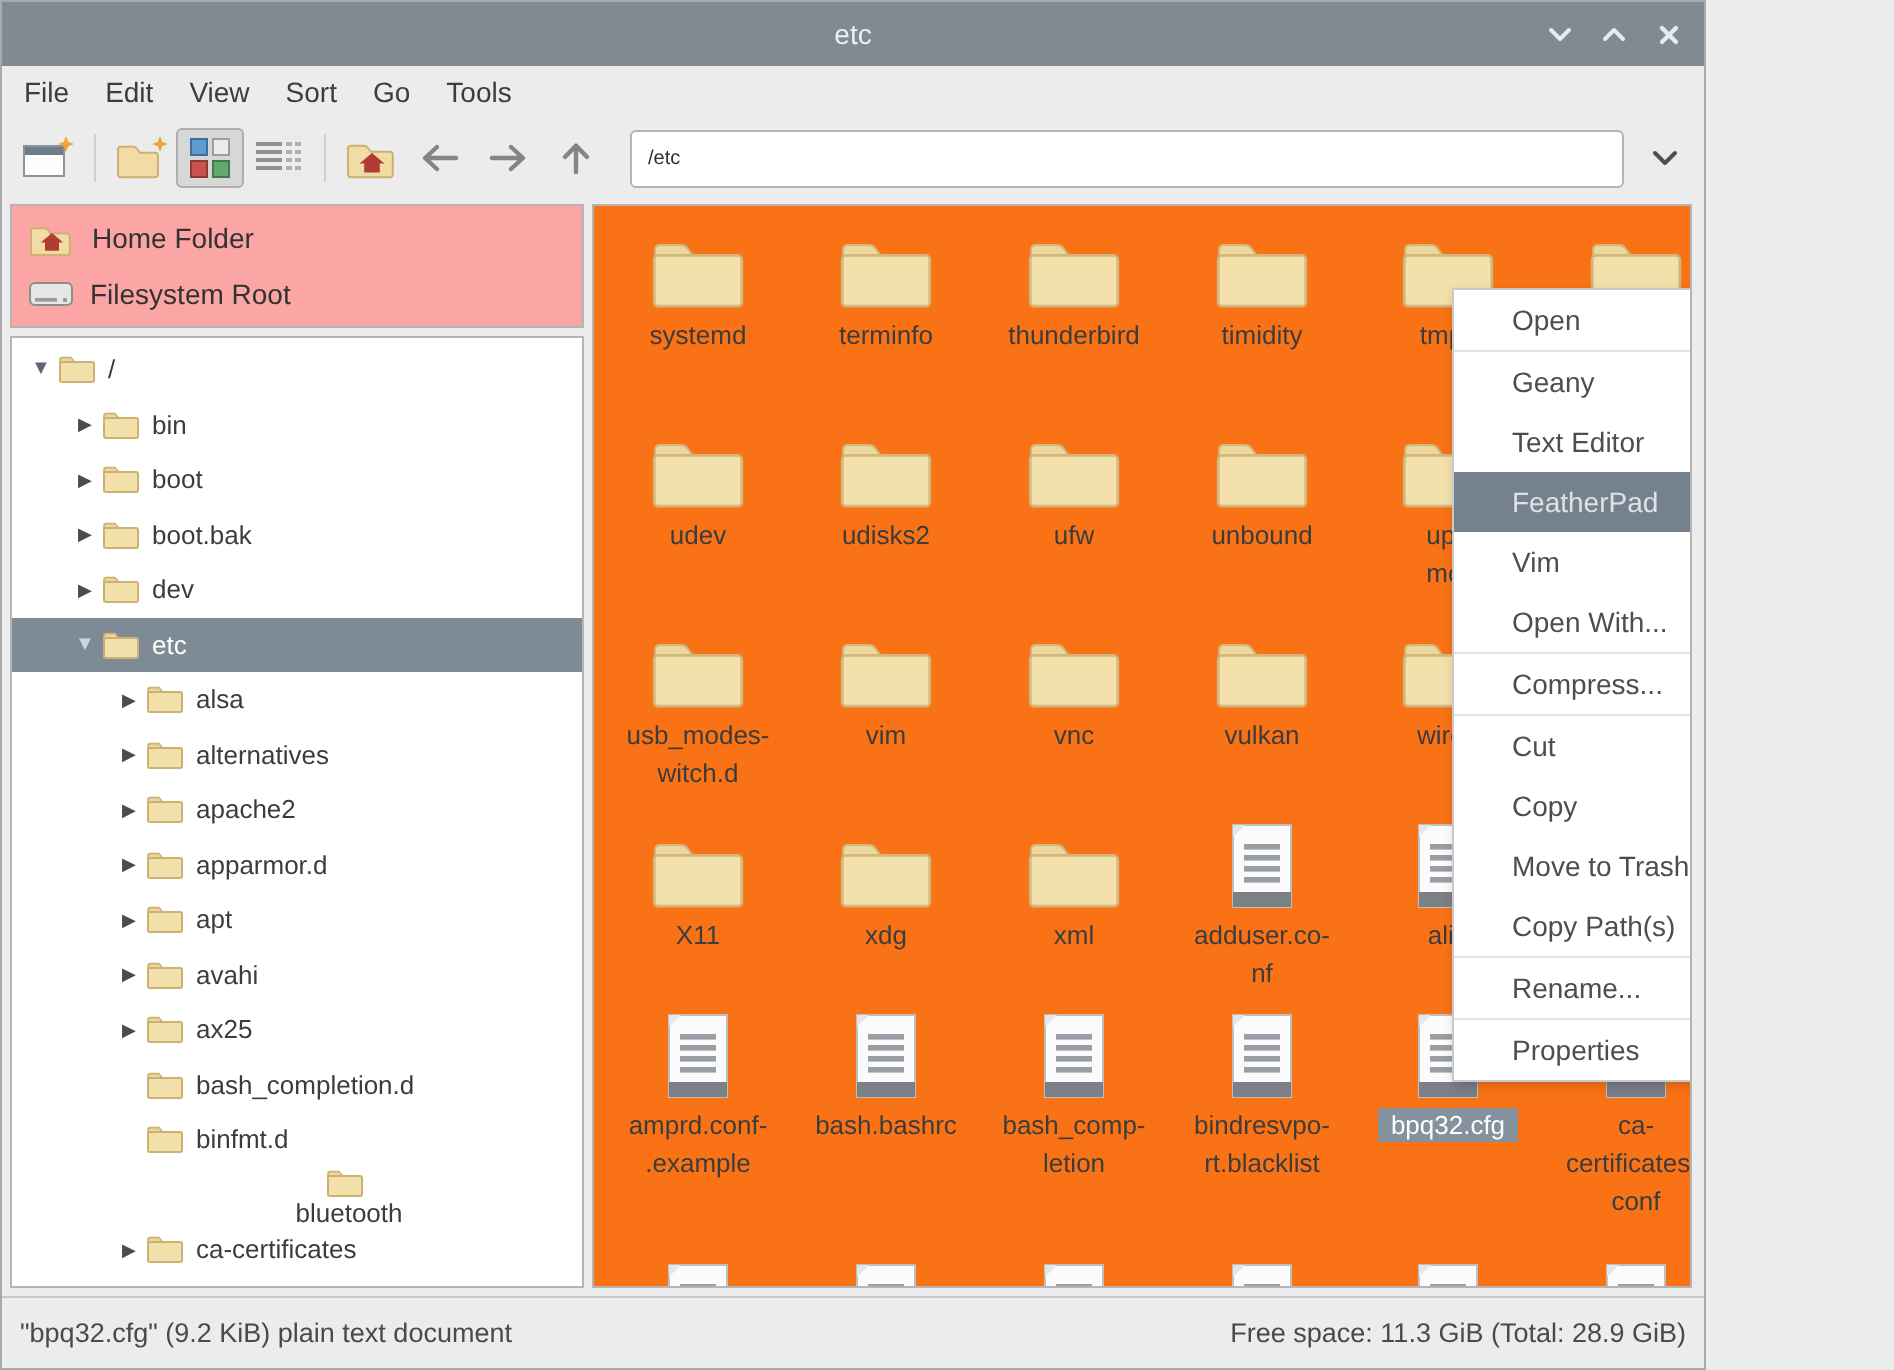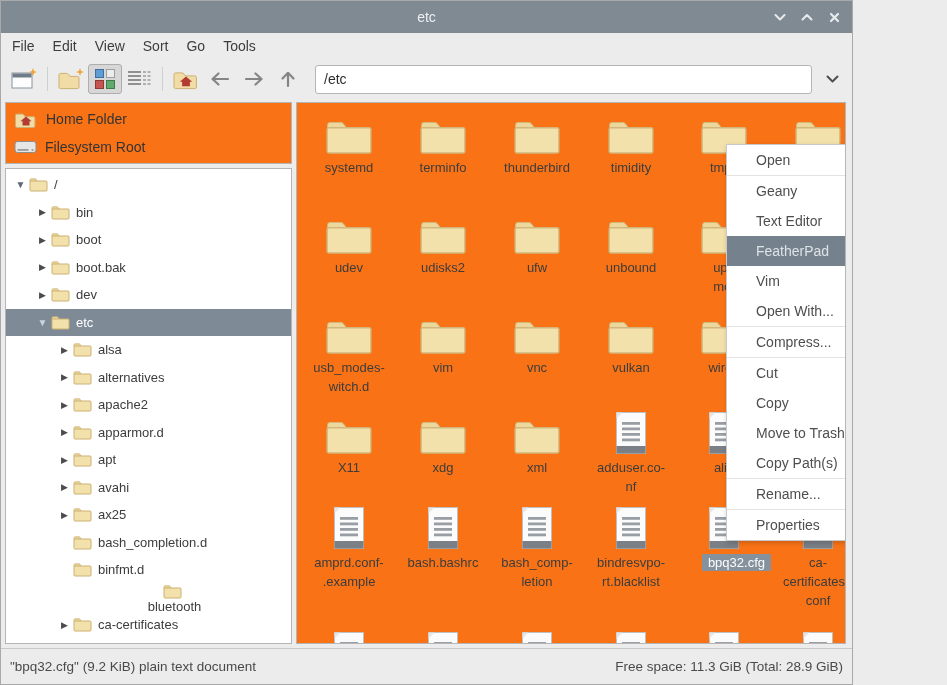--- a/index.html
+++ b/index.html
@@ -19,28 +19,28 @@
   .menubar { height:27px; background:#ececec; display:flex; align-items:center; padding-left:2px; flex:none; }
   .mitem { padding:0 9px; font-size:14px; color:#3d3d3d; line-height:27px; }
 
   
   .toolbar { height:38px; background:#ececec; display:flex; align-items:center; padding:0 8px 0 6px; flex:none; }
   .tbtn { width:34px; height:30px; display:flex; align-items:center; justify-content:center;
           border:1px solid transparent; border-radius:3px; flex:none; }
   .tbtn.active { background:#d7d7d7; border-color:#aeaeae; }
   .tsep { width:1px; height:24px; background:#cfcfcf; margin:0 6px; flex:none; }
   .pathbar { flex:1; height:29px; margin:0 8px 0 10px; border:1px solid #b5b5b5; border-radius:3px;
-             background:#fff; font-family:"Liberation Sans",sans-serif; font-size:14px; color:#2e2e2e;
+             background:#fff; font-family:"Liberation Sans",sans-serif; font-size:10px; color:#2e2e2e;
              padding:0 8px; outline:none; }
   .path-drop { width:24px; height:30px; display:flex; align-items:center; justify-content:center; flex:none; }
 
   
   .content { flex:1; display:flex; padding:4px 6px 4px 4px; min-height:0; }
   .sidebar { width:287px; flex:none; display:flex; flex-direction:column; margin-right:4px; }
-  .places-box { background:#f97316; border:1px solid #b5b5b5; padding:2px 0; flex:none; }
+  .places-box { background:#fca5a5; border:1px solid #b5b5b5; padding:2px 0; flex:none; }
   .prow { height:28px; display:flex; align-items:center; padding-left:8px; font-size:14px; color:#333; }
   .prow .picon { margin-right:8px; display:flex; }
   .tree-box { background:#fff; border:1px solid #b5b5b5; margin-top:4px; flex:1; overflow:hidden; padding-top:2px; }
   .trow { height:27.5px; display:flex; align-items:center; font-size:13px; color:#3c3c3c; white-space:nowrap; }
   .trow .arrow { width:13px; text-align:center; font-size:9px; color:#4c4c4c; flex:none; }
   .trow.expanded .arrow { font-size:10px; color:#5d6874; }
   .trow .ticon { margin:0 6px 0 2px; display:flex; flex:none; }
   .trow.selected { background:var(--sel,#7e8b97); color:#fff; }
   .trow.selected .arrow { color:#ccd5dd; }
 
@@ -683,21 +683,21 @@
                 <rect x="8" y="27.5" width="18" height="2.8"></rect>
     </g>
     <rect x="2.5" y="35" width="29" height="7.5" fill="#7a8086"></rect>
   </svg>
           </div>
           <div class="glabel">
             <div>bindresvpo-</div>
             <div>rt.blacklist</div>
           </div>
         </div>
-        <div class="gitem" style="left: 380px; top: 401px; text-align: right;">
+        <div class="gitem" style="left: 380px; top: 401px;">
           <div class="gicon">
             <svg width="34" height="44" viewBox="0 0 34 44">
     <rect x="2.5" y="1.5" width="29" height="41" fill="#fbfbfb" stroke="#bfbfbf"></rect>
     <path d="M2.5 1.5 h6 l-6 6 z" fill="#e6e6e6"></path>
     <g fill="#989ea3">
       <rect x="8" y="11" width="18" height="2.8"></rect>
                 <rect x="8" y="16.5" width="18" height="2.8"></rect>
       <rect x="8" y="22" width="18" height="2.8"></rect>
                 <rect x="8" y="27.5" width="18" height="2.8"></rect>
     </g>

